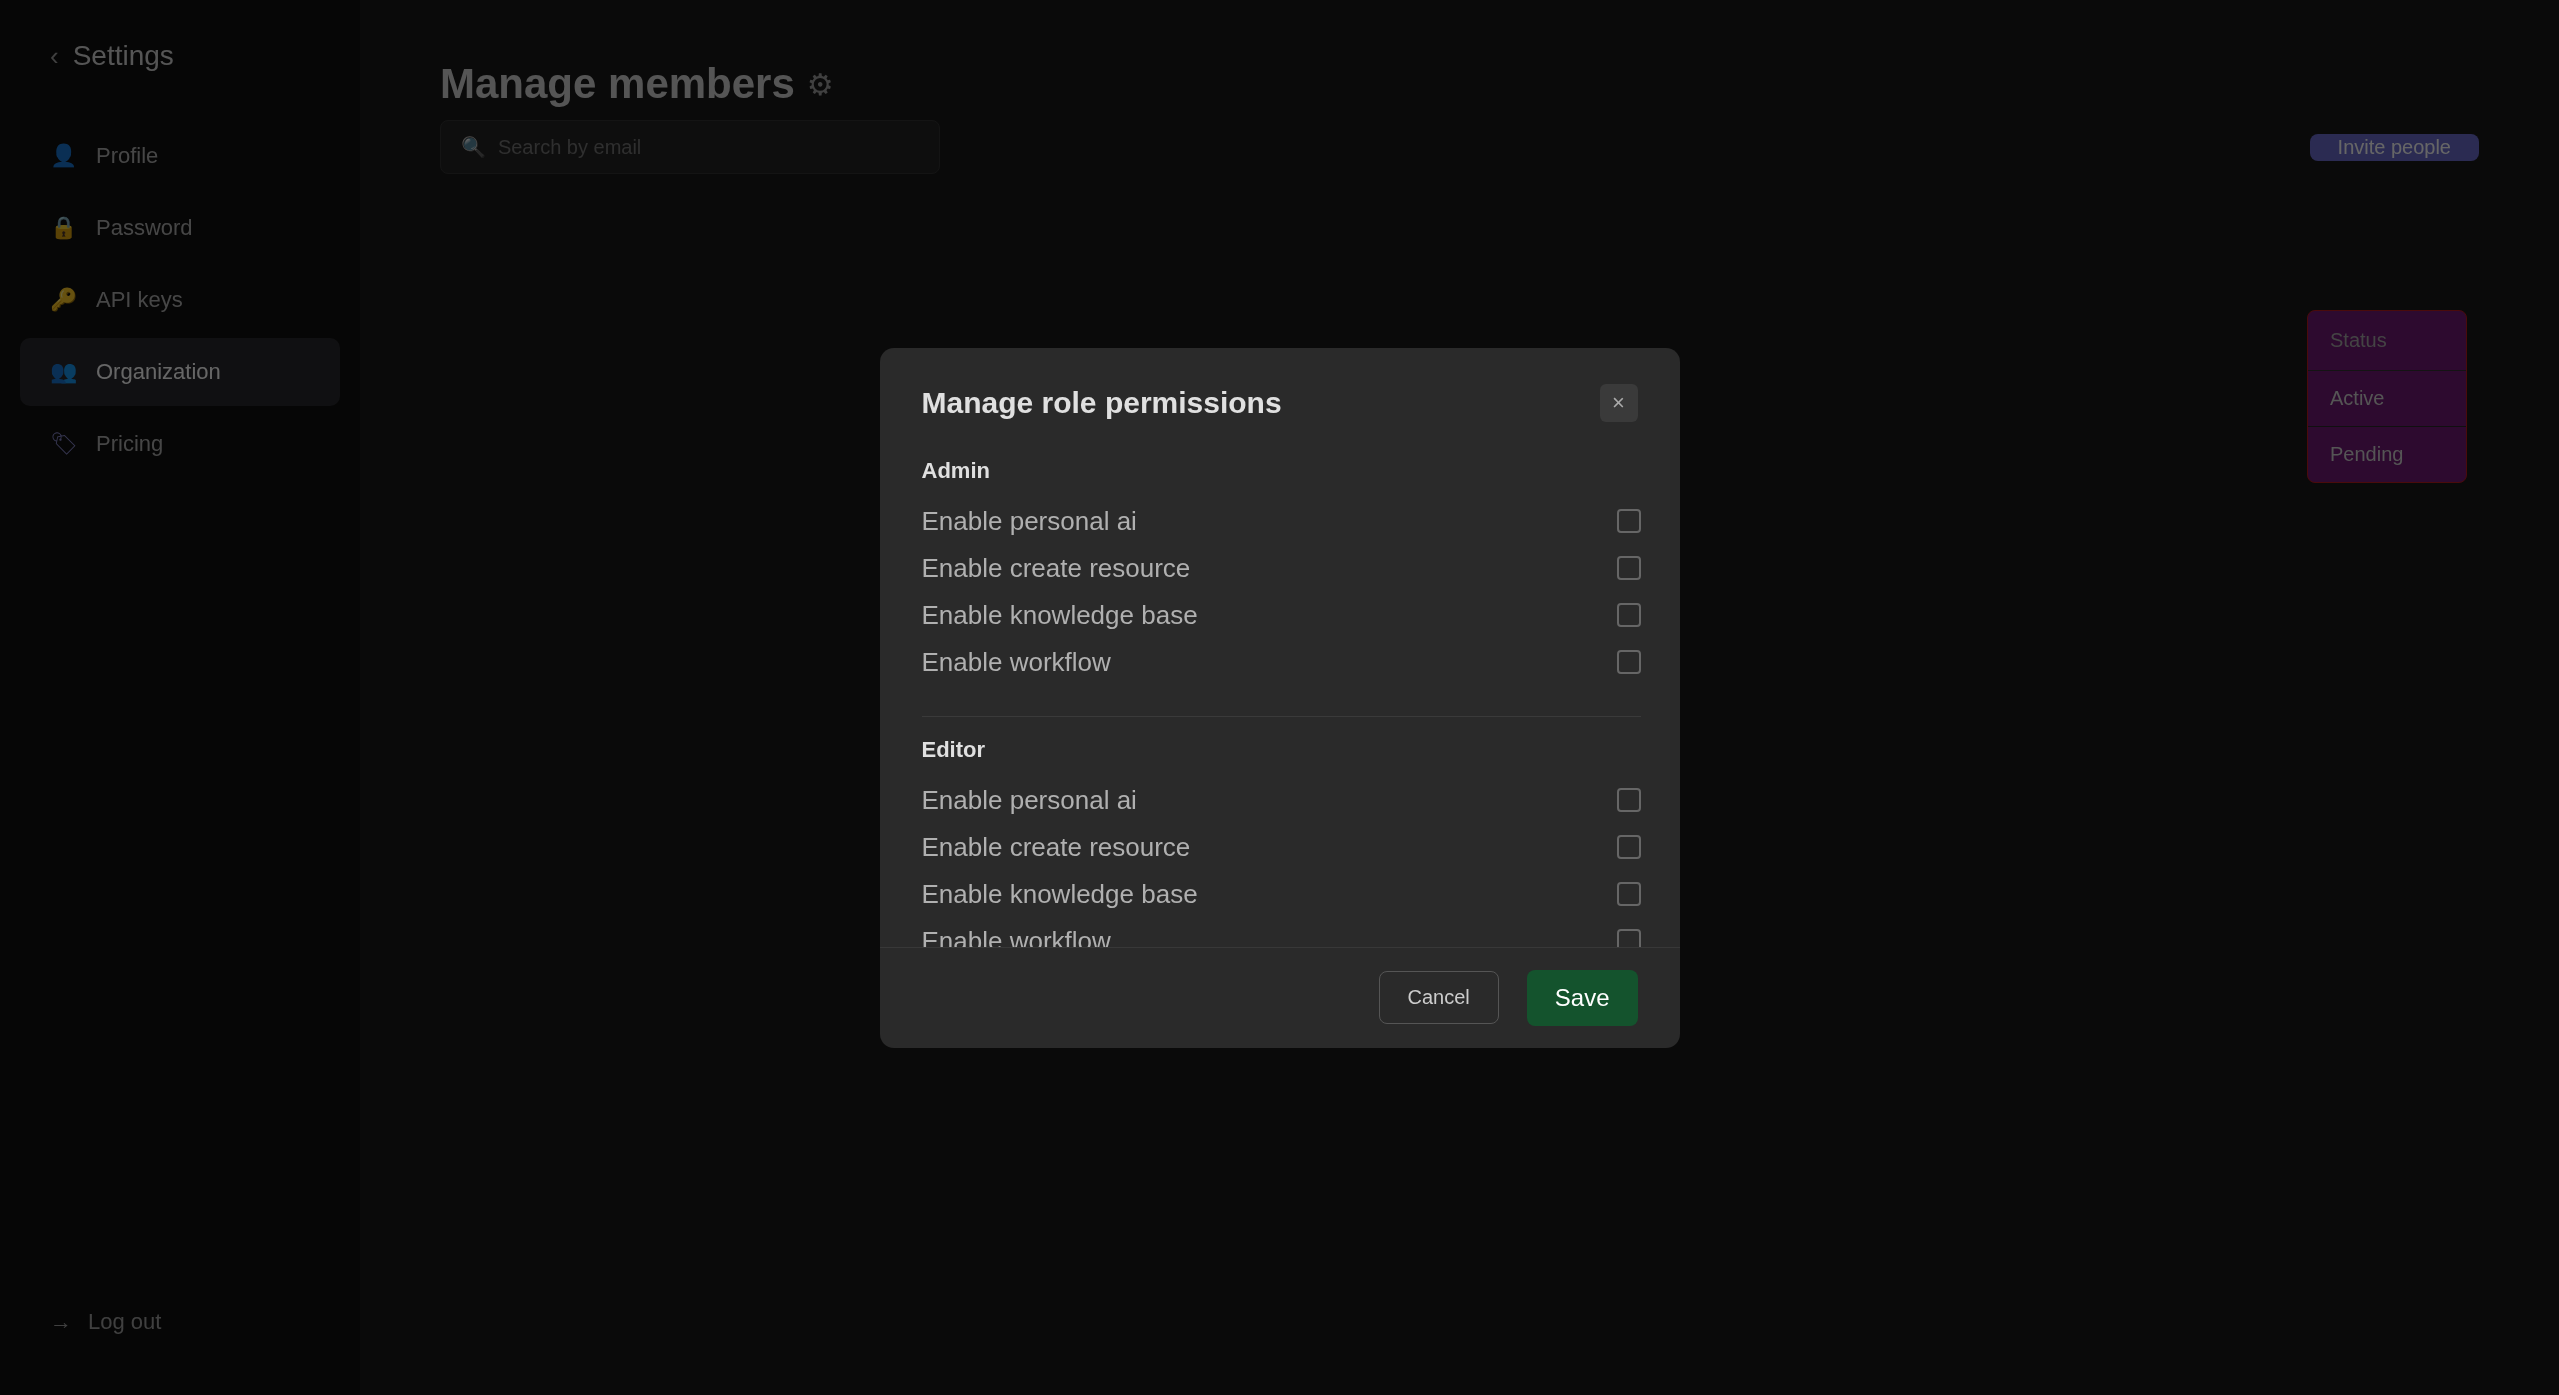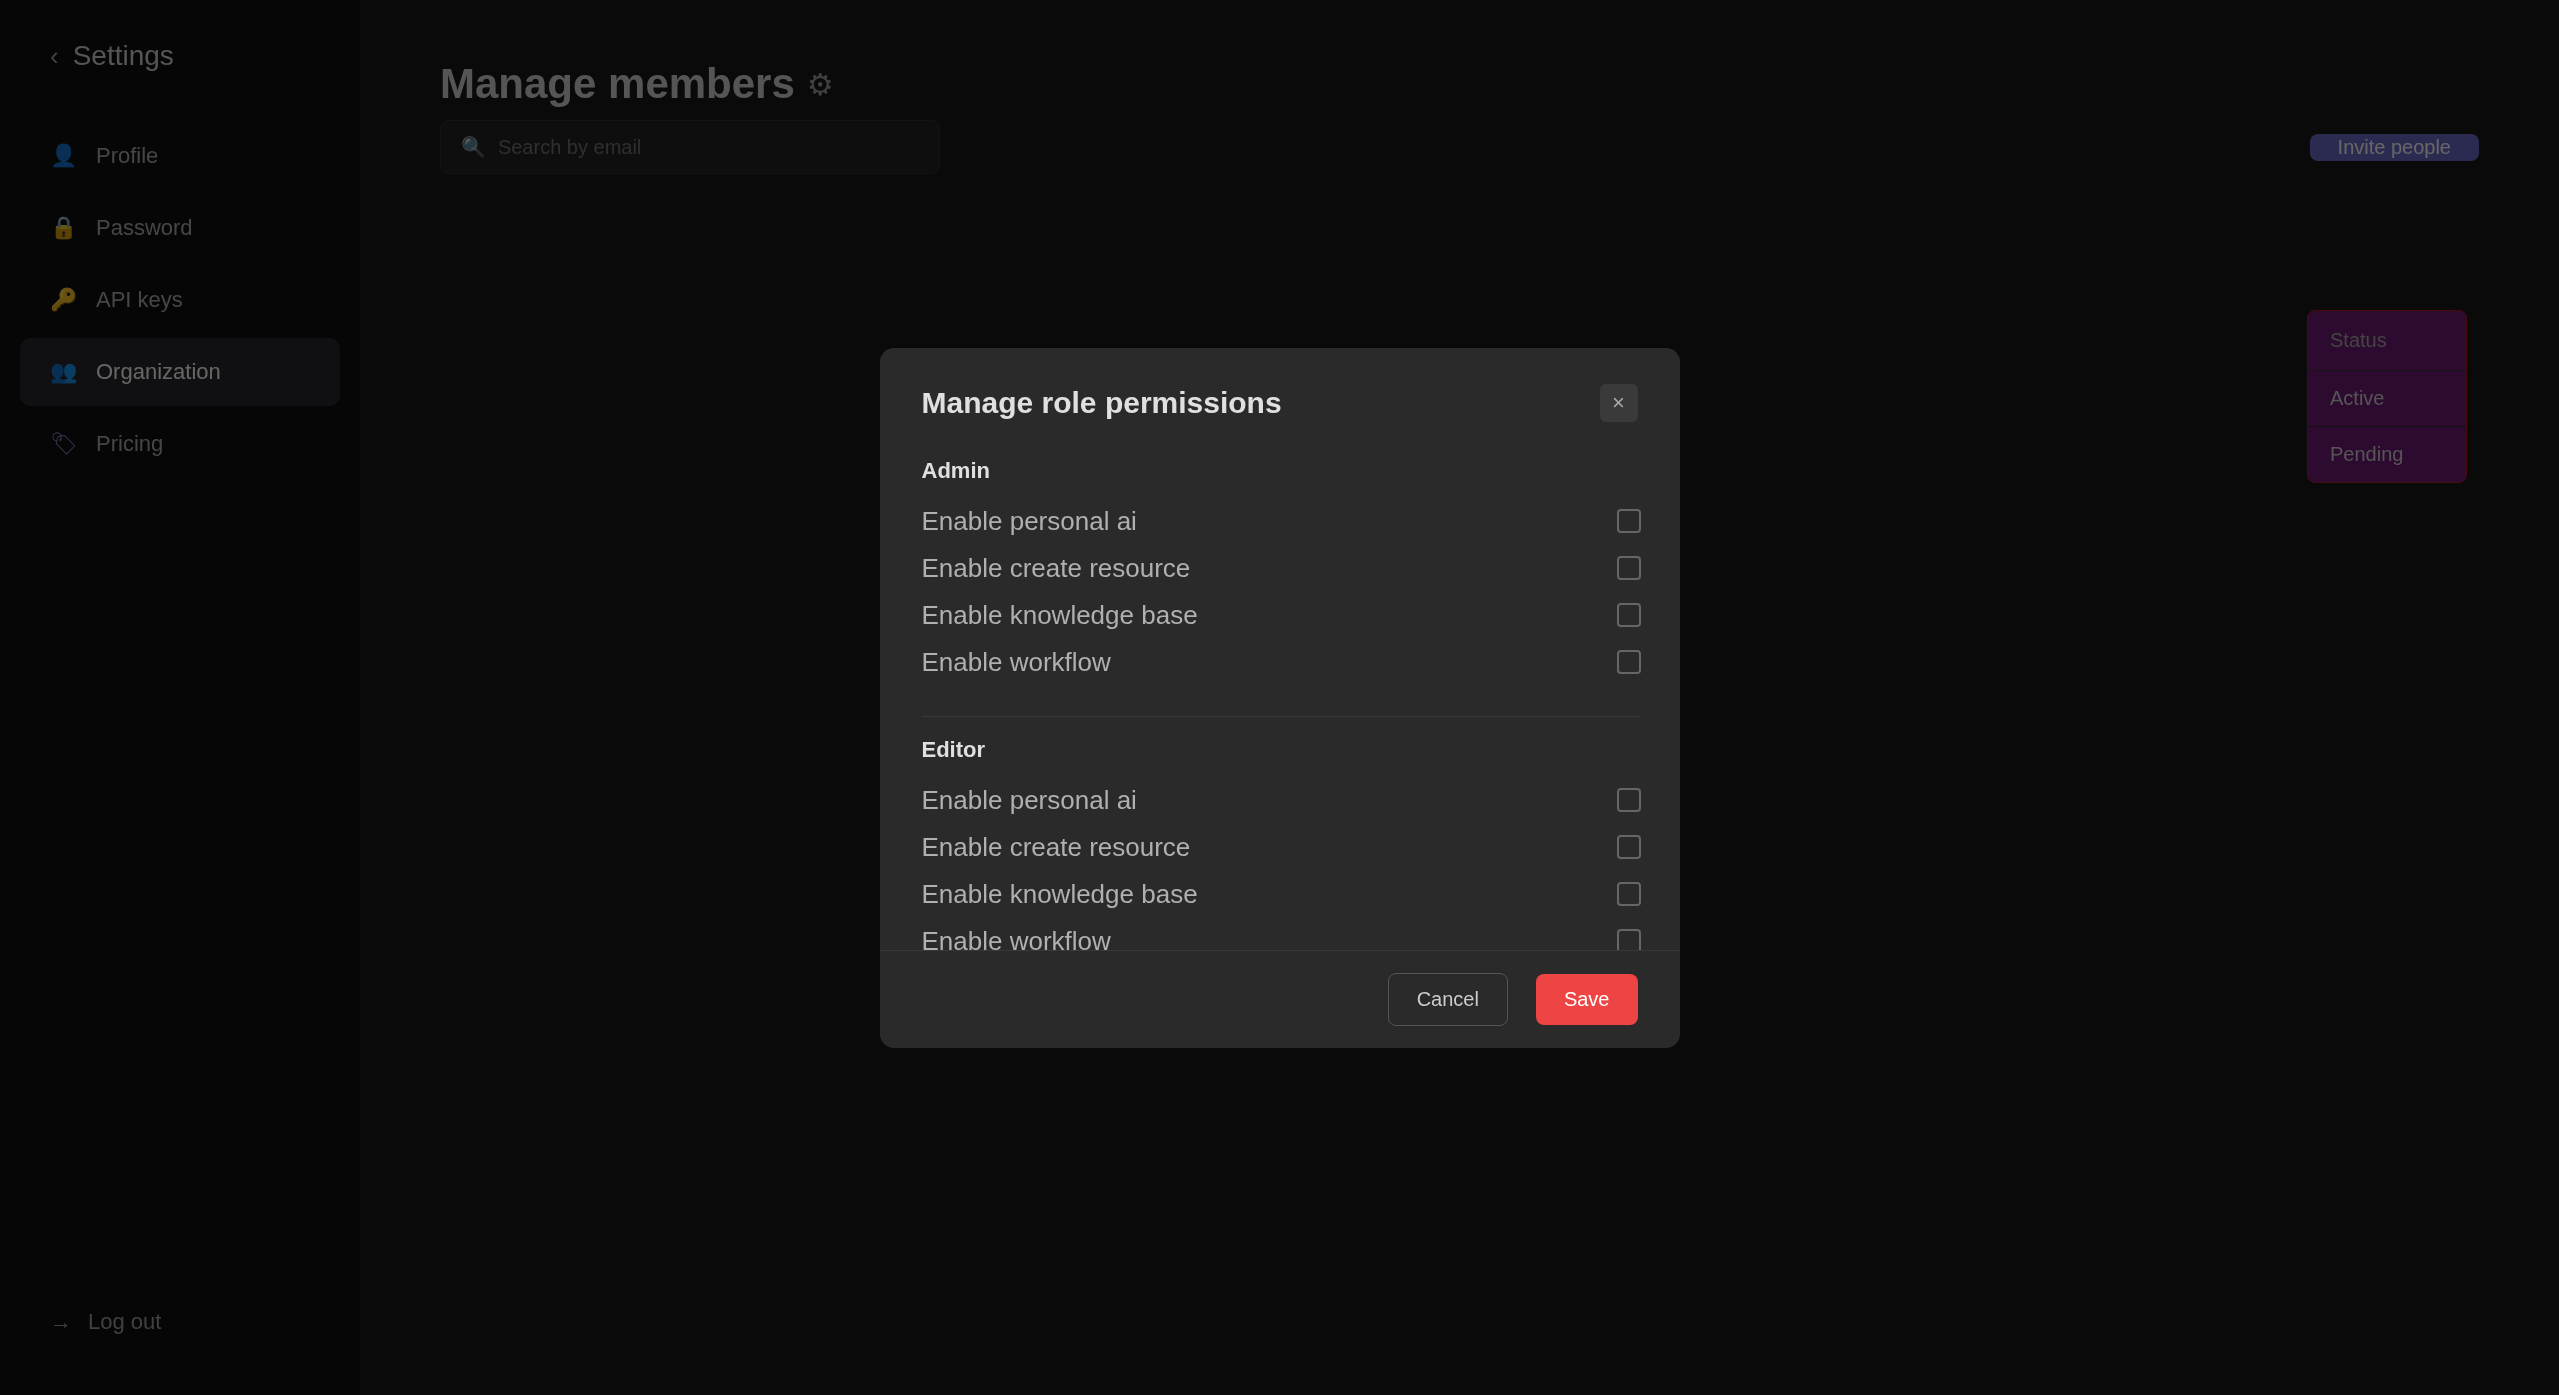--- a/index.html
+++ b/index.html
@@ -321,26 +321,26 @@
       background: transparent;
       border: 1px solid #555;
       color: #ccc;
       border-radius: 8px;
       padding: 14px 28px;
       font-size: 20px;
       cursor: pointer;
     }
 
     .save-btn {
-      background: #ef4444;
+      background: #14532d;
       border: none;
       color: #fff;
       border-radius: 8px;
       padding: 14px 28px;
-      font-size: 20px;
+      font-size: 24px;
       cursor: pointer;
     }
   </style>
 </head>
 <body>
 
 <div class="sidebar">
   <div class="sidebar-header">
     <span class="back-icon">‹</span>
     <span>Settings</span>

